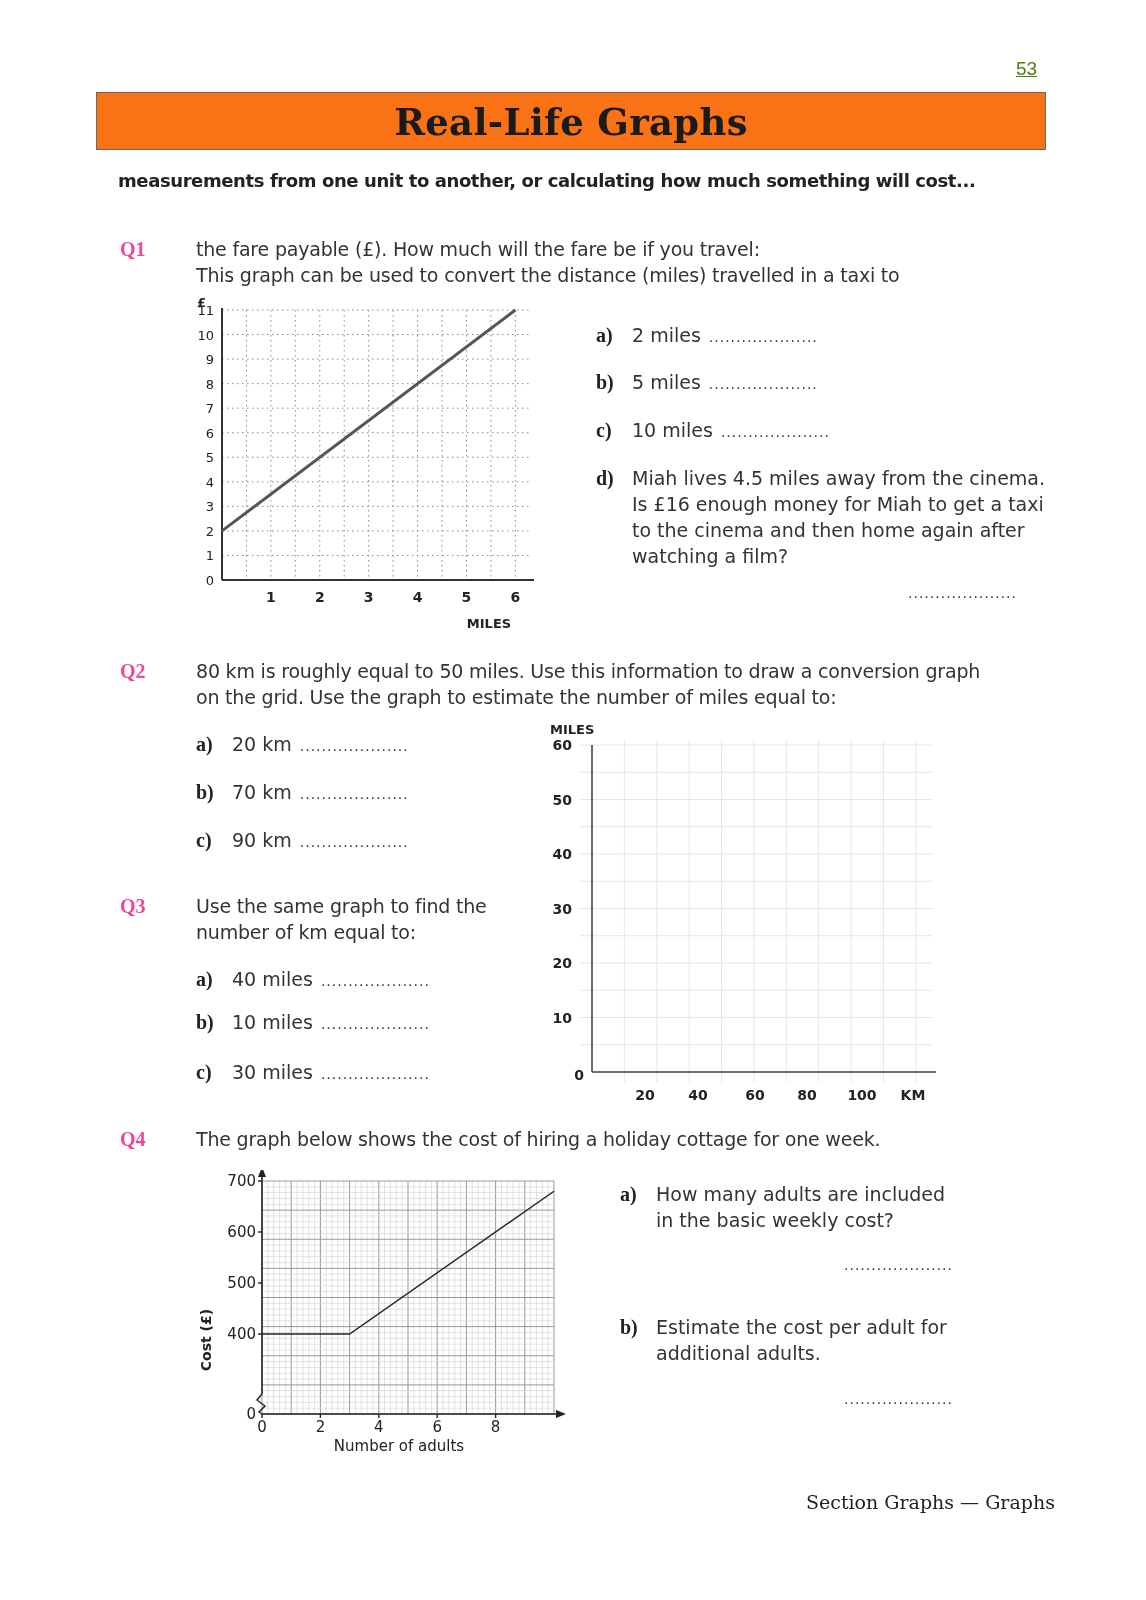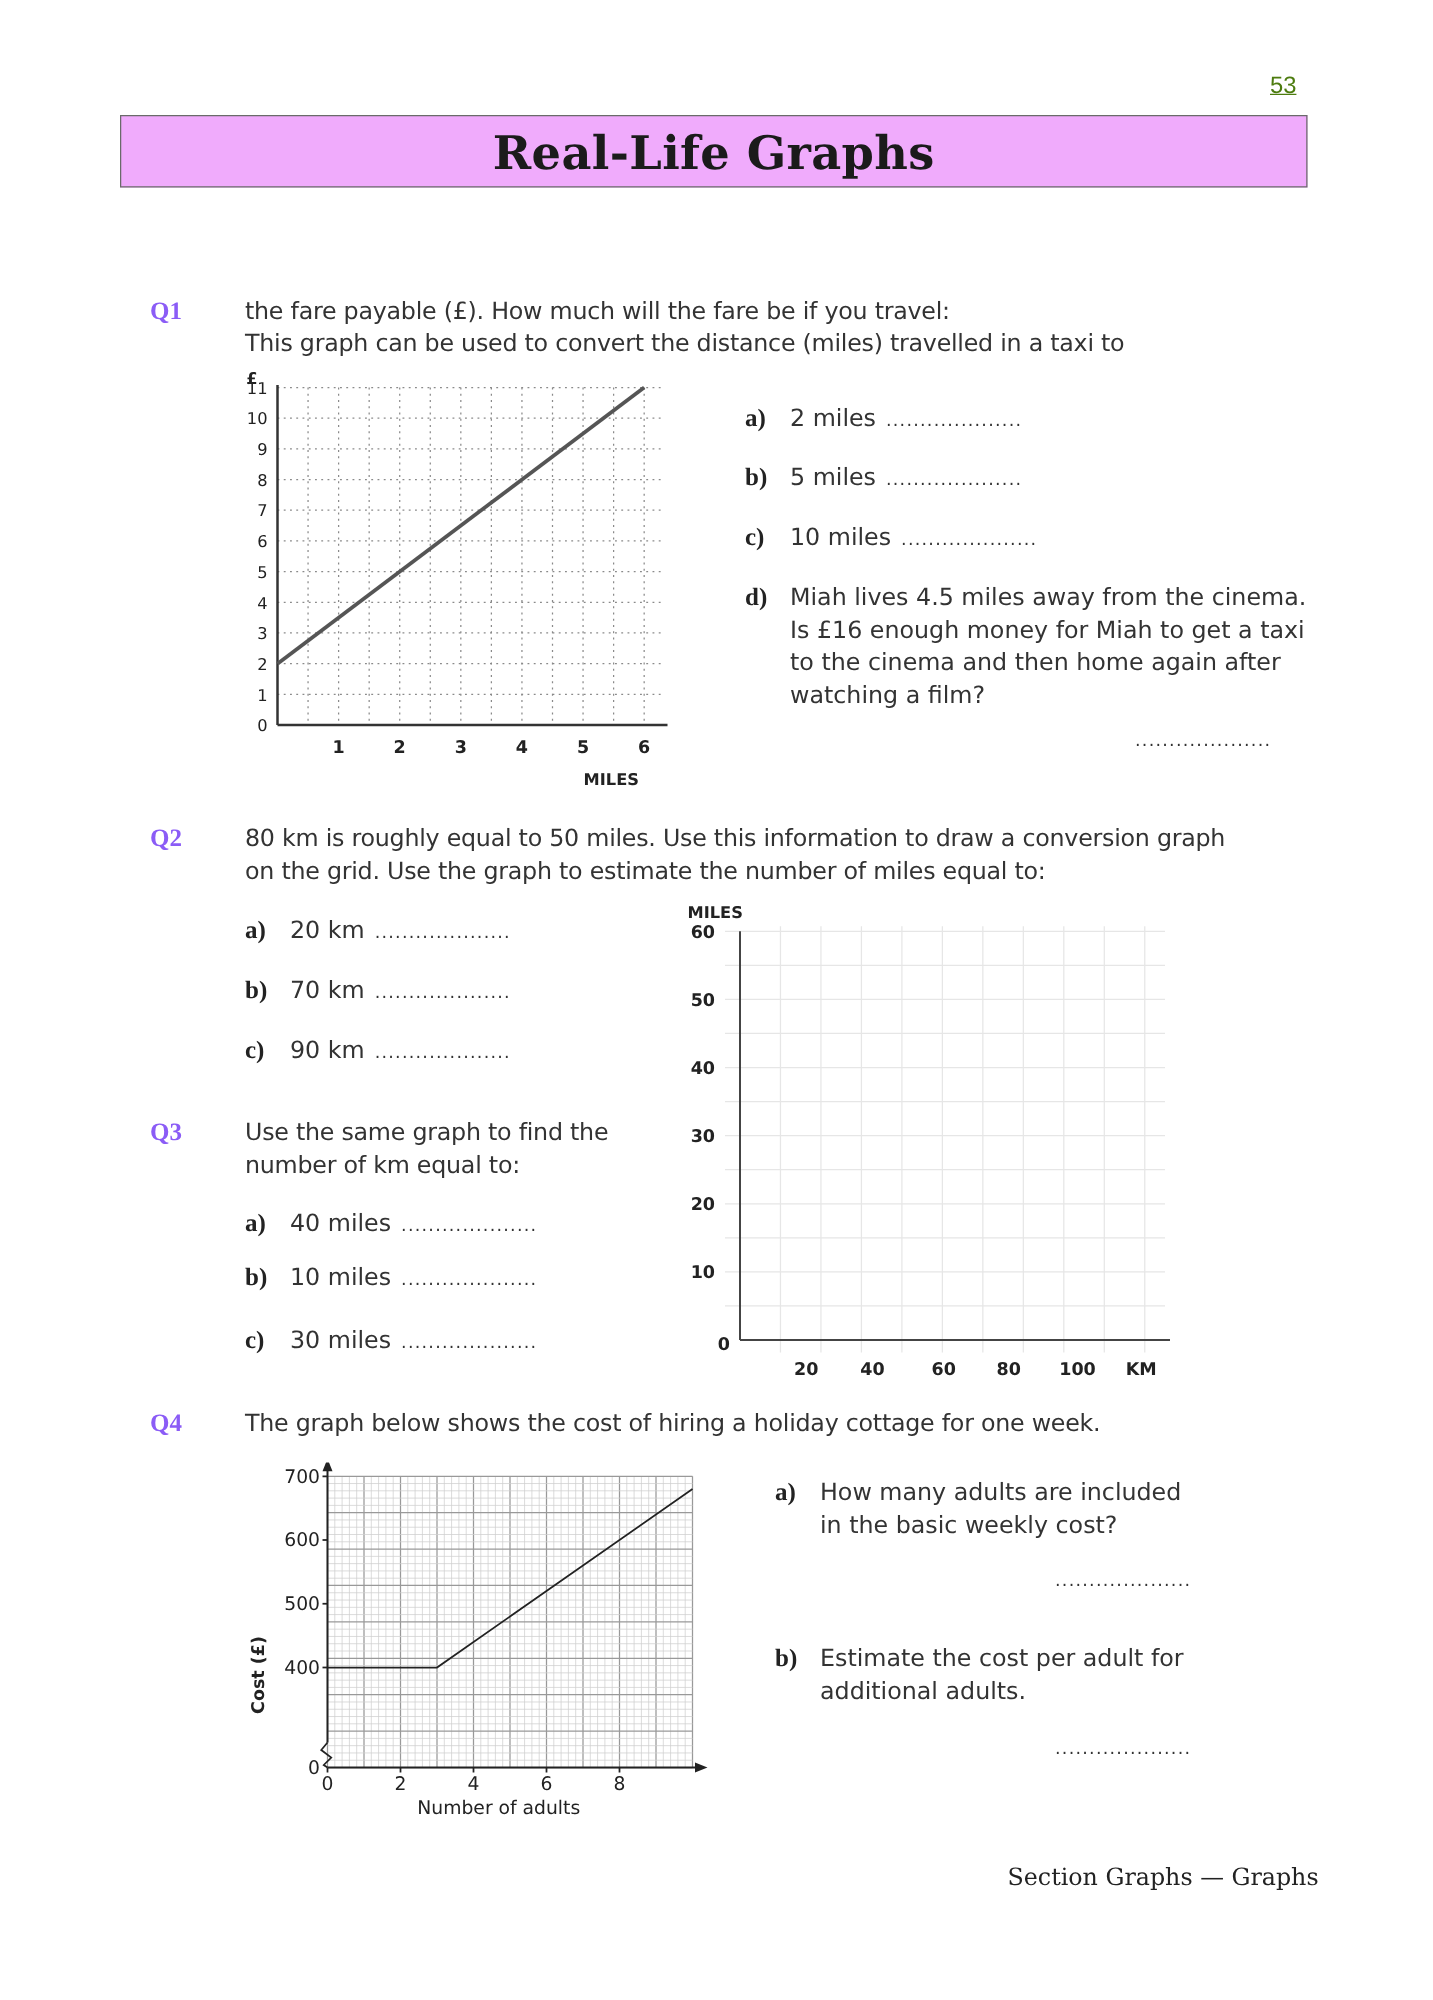--- a/index.html
+++ b/index.html
@@ -1,39 +1,40 @@
 <!DOCTYPE html>
 <html><head>
 <meta charset="utf-8">
 <style>
   html, body { margin: 0; padding: 0; background: #ffffff; }
   body { width: 1146px; height: 1600px; position: relative; overflow: hidden; color: #2a2a2a; font-family: "Liberation Serif", serif; }
   .abs { position: absolute; }
   .page-num { left: 1016px; top: 58px; font-family: "Liberation Sans", sans-serif; font-size: 19px; color: #4d7c0f; text-decoration: underline; }
-  .title-box { left: 96px; top: 92px; width: 950px; height: 58px; background: #f0abfc; border: 1.5px solid #6a6a6a; box-sizing: border-box; text-align: center; }
+  .title-box { left: 96px; top: 92px; width: 950px; height: 58px; background: #f97316; border: 1.5px solid #6a6a6a; box-sizing: border-box; text-align: center; }
   .title-box span { display: inline-block; font-family: "DejaVu Serif", serif; font-weight: bold; font-size: 37px; line-height: 58px; color: #1b1b1b; letter-spacing: 0.3px; }
   .intro { left: 118px; top: 168px; width: 900px; font-family: "DejaVu Sans", sans-serif; font-weight: bold; font-size: 18px; line-height: 26px; color: #222; letter-spacing: -0.4px; }
-  .qnum { font-family: "Liberation Serif", serif; font-weight: bold; font-size: 20px; color: #8b5cf6; }
+  .qnum { font-family: "Liberation Serif", serif; font-weight: bold; font-size: 20px; color: #ec4899; }
   .qtext { font-family: "DejaVu Sans", sans-serif; font-size: 19px; line-height: 26px; color: #333; font-weight: normal; letter-spacing: -0.2px; }
   .part { font-family: "DejaVu Sans", sans-serif; font-size: 19px; color: #333; line-height: 26px; }
   .part .lbl { font-family: "Liberation Serif", serif; font-weight: bold; font-size: 20px; color: #222; display: inline-block; width: 36px; }
   .dots { display: inline-block; margin-left: 8px; letter-spacing: 1px; font-size: 14px; color: #333; }
   .footer { left: 806px; top: 1491px; font-family: "DejaVu Serif", serif; font-size: 19px; color: #222; }
   svg text { font-family: "DejaVu Sans", sans-serif; }
 </style>
 </head>
 <body>
 
 <div class="abs page-num">53</div>
 
 <div class="abs title-box">
   <span>Real-Life Graphs</span>
 </div>
 
 <div class="abs intro">
+  <div>measurements from one unit to another, or calculating how much something will cost...</div>
 </div>
 
 <div class="abs qnum" style="left:120px; top:238px;">Q1</div>
 <div class="abs qtext" style="left:196px; top:236px; width:820px;">
   <div>the fare payable (£). How much will the fare be if you travel:</div>
   <div>This graph can be used to convert the distance (miles) travelled in a taxi to</div>
 </div>
 
 <svg class="abs" style="left:180px; top:290px;" width="370" height="350">
   <g id="c1-grid">

